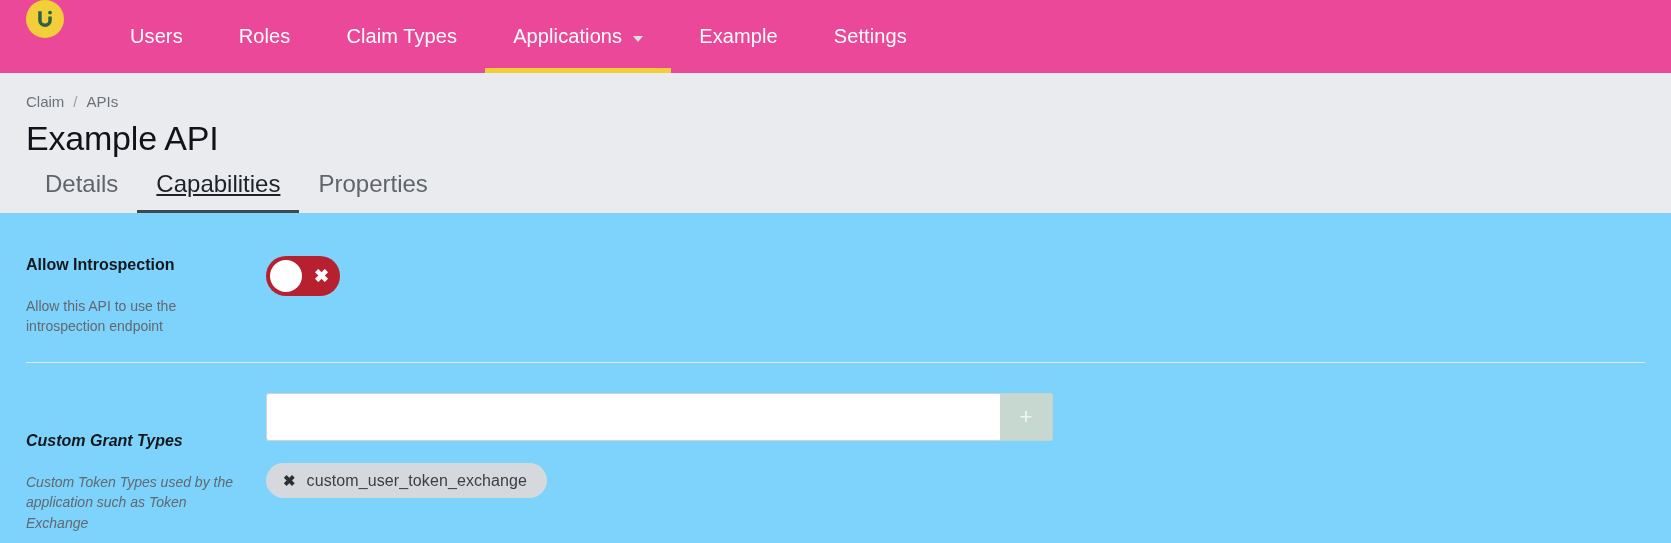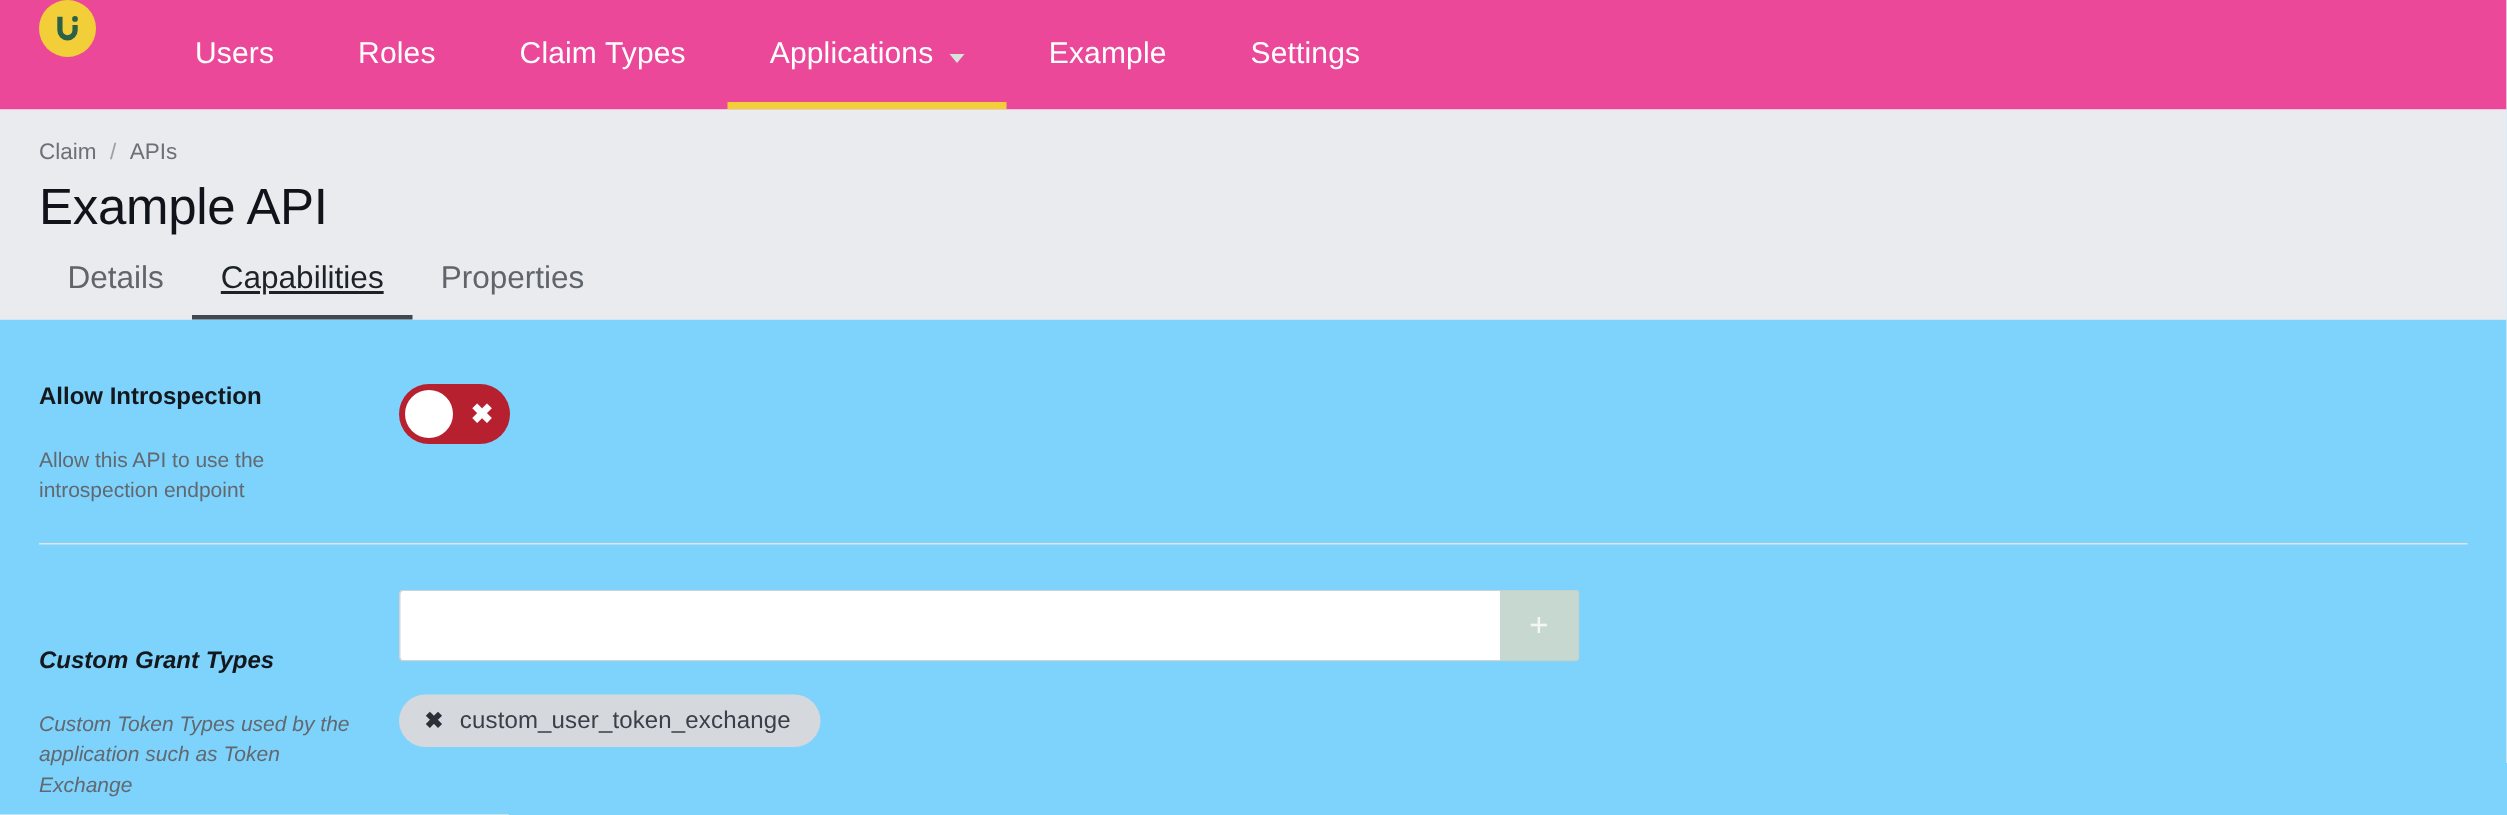--- a/index.html
+++ b/index.html
@@ -91,21 +91,21 @@
   }
   .tabs {
     position: absolute;
     left: 26px; right: 0;
     bottom: 0;
     display: flex;
     align-items: flex-end;
     gap: 0;
   }
   .tab {
-    font-size: 21px;
+    font-size: 24px;
     color: #60656c;
     padding: 0 19px 12px 19px;
     cursor: pointer;
     border-bottom: 3px solid transparent;
     white-space: nowrap;
     margin-top: 36px;
   }
   .tab.active {
     color: #1d2228;
     border-bottom-color: #3f4750;

